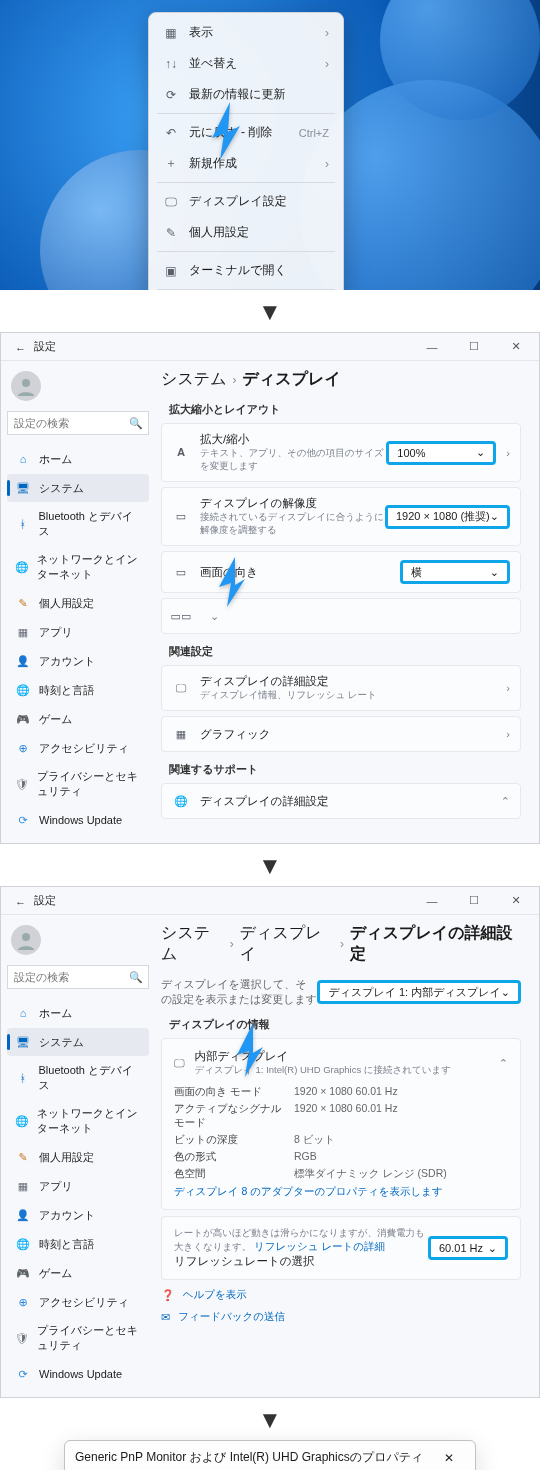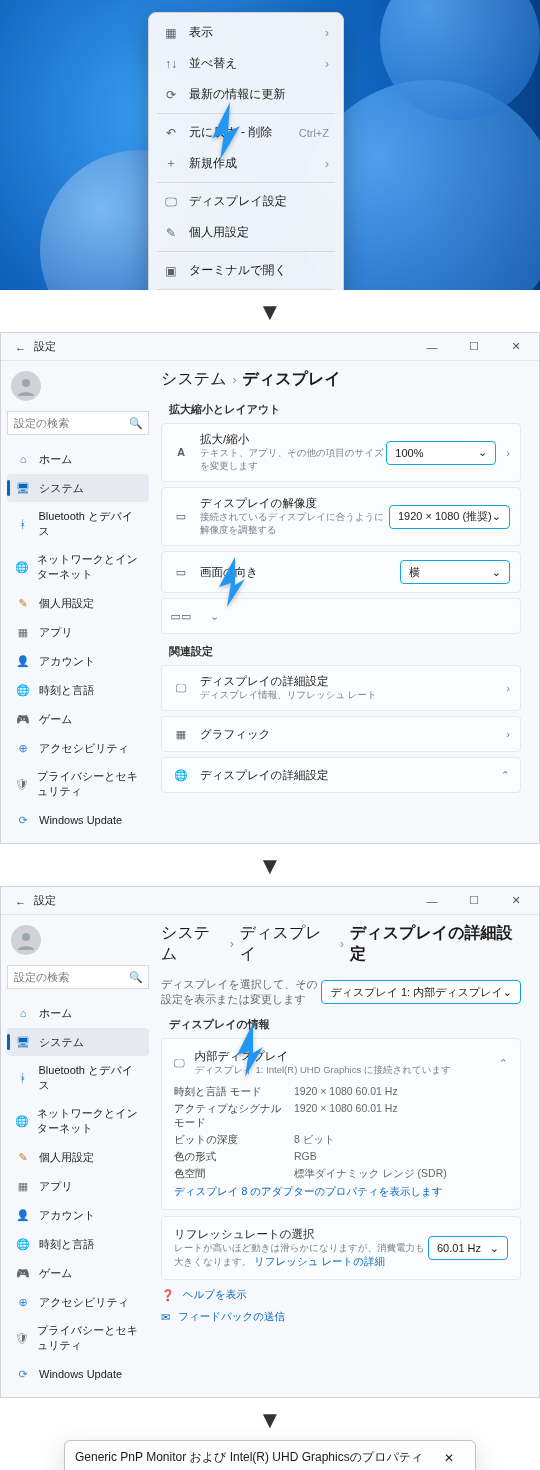--- a/index.html
+++ b/index.html
@@ -40,21 +40,21 @@
 .bcrumb .sep { color: #8a8f9a; font-weight: 400; font-size: 12px; }
 .bcrumb .cur { font-weight: 700; }
 .bcrumb .lnk { font-weight: 400; }
 
 .section-h { font-size: 11px; font-weight: 600; margin: 10px 8px 6px; color: #333; }
 .setrow { display: flex; align-items: center; background: #fbfcfe; border: 1px solid #e6e8ee; border-radius: 4px; padding: 8px 10px; margin-bottom: 5px; cursor: pointer; }
 .setrow .rico { width: 18px; height: 18px; margin-right: 10px; color: #5a5f6a; display: flex; align-items: center; justify-content: center; }
 .setrow .rlbl { flex: 1; }
 .setrow .rlbl .main { font-size: 11.5px; }
 .setrow .rlbl .sub { font-size: 9.5px; color: #7a7f8a; }
-.dropbtn { min-width: 110px; height: 24px; border: 1px solid #0ea5e9; background: #fff; border-radius: 4px; display: flex; align-items: center; justify-content: space-between; padding: 0 8px; cursor: pointer; font-size: 11px; }
+.dropbtn { min-width: 110px; height: 24px; border: 3px solid #0ea5e9; background: #fff; border-radius: 4px; display: flex; align-items: center; justify-content: space-between; padding: 0 8px; cursor: pointer; font-size: 11px; }
 .rowchev { margin-left: 10px; color: #7a7f8a; }
 
 .helptxt { font-size: 11px; color: #666; margin-bottom: 8px; }
 .detail-card { background: #fbfcfe; border: 1px solid #e6e8ee; border-radius: 4px; padding: 10px 12px; margin-bottom: 6px; }
 .detail-head { display: flex; align-items: center; gap: 10px; margin-bottom: 8px; }
 .kv { display: flex; font-size: 10.5px; margin: 3px 0; }
 .kv .k { width: 120px; color: #444; }
 .kv .v { color: #666; }
 .linktxt { color: #0067c0; cursor: pointer; font-size: 10.5px; }
 .footlinks { display: flex; align-items: center; gap: 8px; margin: 8px 0; color: #0067c0; font-size: 11px; }
@@ -263,20 +263,21 @@
         <span class="rowchev">›</span>
       </div>
       <div class="setrow">
         <span class="rico">▦</span>
         <div class="rlbl">
             <div class="main">グラフィック</div>
           </div>
         <span class="rowchev">›</span>
       </div>
 
+      <div class="section-h">関連するサポート</div>
       <div class="setrow">
         <span class="rico">🌐</span>
         <div class="rlbl">
             <div class="main">ディスプレイの詳細設定</div>
           </div>
         <span class="rowchev">⌃</span>
       </div>
     </div>
   </div>
   <div class="bluearrow" style="left:210px;top:224px">
@@ -384,21 +385,21 @@
       <div class="detail-card">
         <div class="detail-head">
           <span style="color:#5a5f6a">🖵</span>
           <div>
             <div style="font-size:11.5px">内部ディスプレイ</div>
             <div style="font-size:9.5px;color:#7a7f8a">ディスプレイ 1: Intel(R) UHD Graphics に接続されています</div>
           </div>
           <span style="margin-left:auto;color:#7a7f8a">⌃</span>
         </div>
         <div class="kv">
-            <span class="k">時刻と言語 モード</span>
+            <span class="k">画面の向き モード</span>
             <span class="v">1920 × 1080 60.01 Hz</span>
           </div>
         <div class="kv">
             <span class="k">アクティブなシグナル モード</span>
             <span class="v">1920 × 1080 60.01 Hz</span>
           </div>
         <div class="kv">
             <span class="k">ビットの深度</span>
             <span class="v">8 ビット</span>
           </div>
@@ -408,22 +409,22 @@
           </div>
         <div class="kv">
             <span class="k">色空間</span>
             <span class="v">標準ダイナミック レンジ (SDR)</span>
           </div>
         <div class="linktxt" style="margin-top:4px">ディスプレイ 8 のアダプターのプロパティを表示します</div>
       </div>
 
       <div class="detail-card" style="display:flex;align-items:center">
         <div style="flex:1">
+          <div style="font-size:9.5px;color:#7a7f8a"><span>レートが高いほど動きは滑らかになりますが、消費電力も大きくなります。</span> <span class="linktxt">リフレッシュ レートの詳細</span></div>
           <div style="font-size:11.5px">リフレッシュレートの選択</div>
-          <div style="font-size:9.5px;color:#7a7f8a"><span>レートが高いほど動きは滑らかになりますが、消費電力も大きくなります。</span> <span class="linktxt">リフレッシュ レートの詳細</span></div>
         </div>
         <div class="dropbtn" style="min-width:80px">
             <span>60.01 Hz</span>
             <span>⌄</span>
           </div>
       </div>
 
       <div class="footlinks">
           <span>❓</span>
           <span class="linktxt">ヘルプを表示</span>

